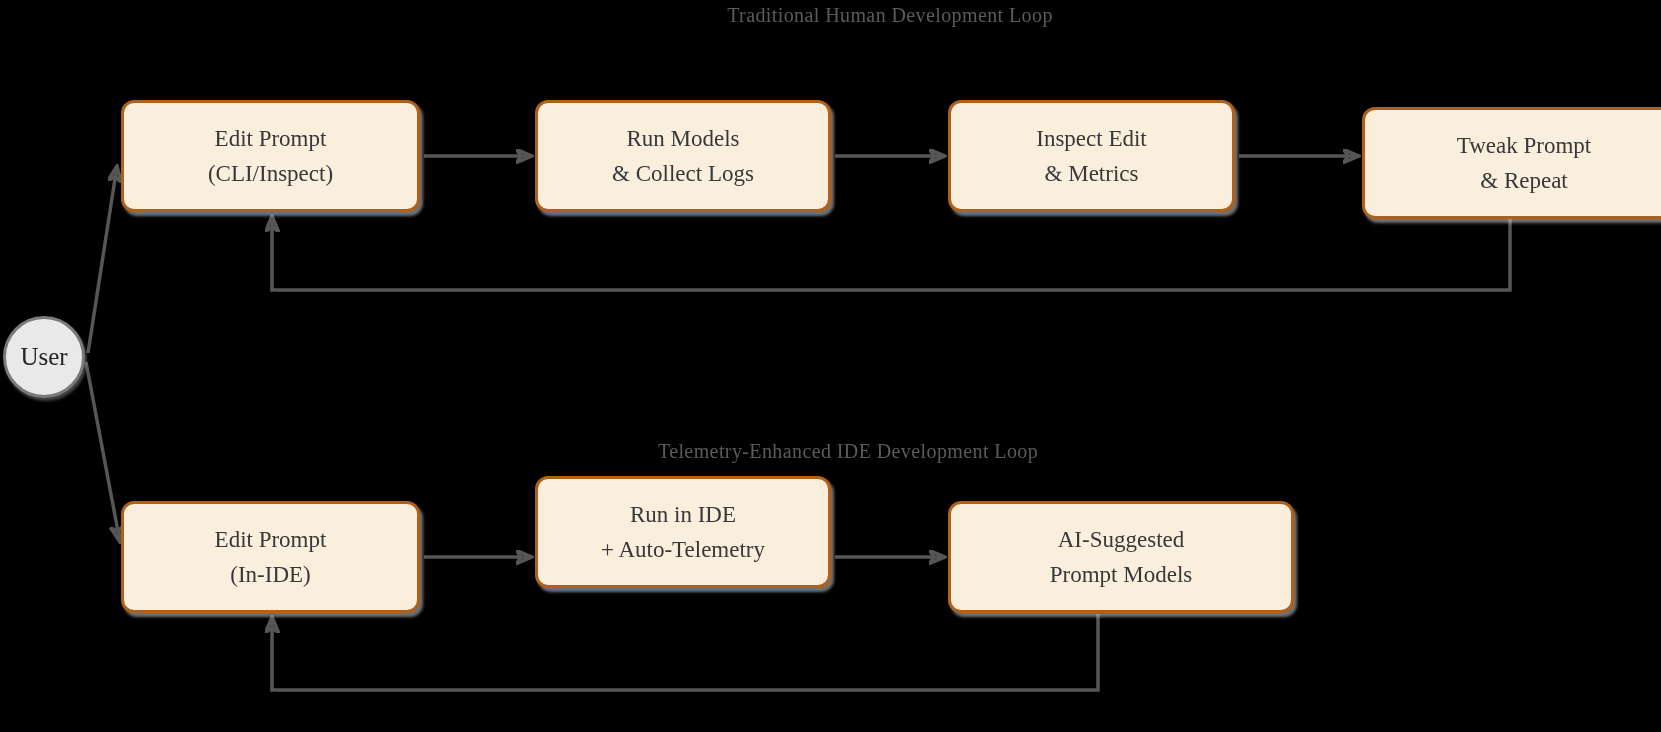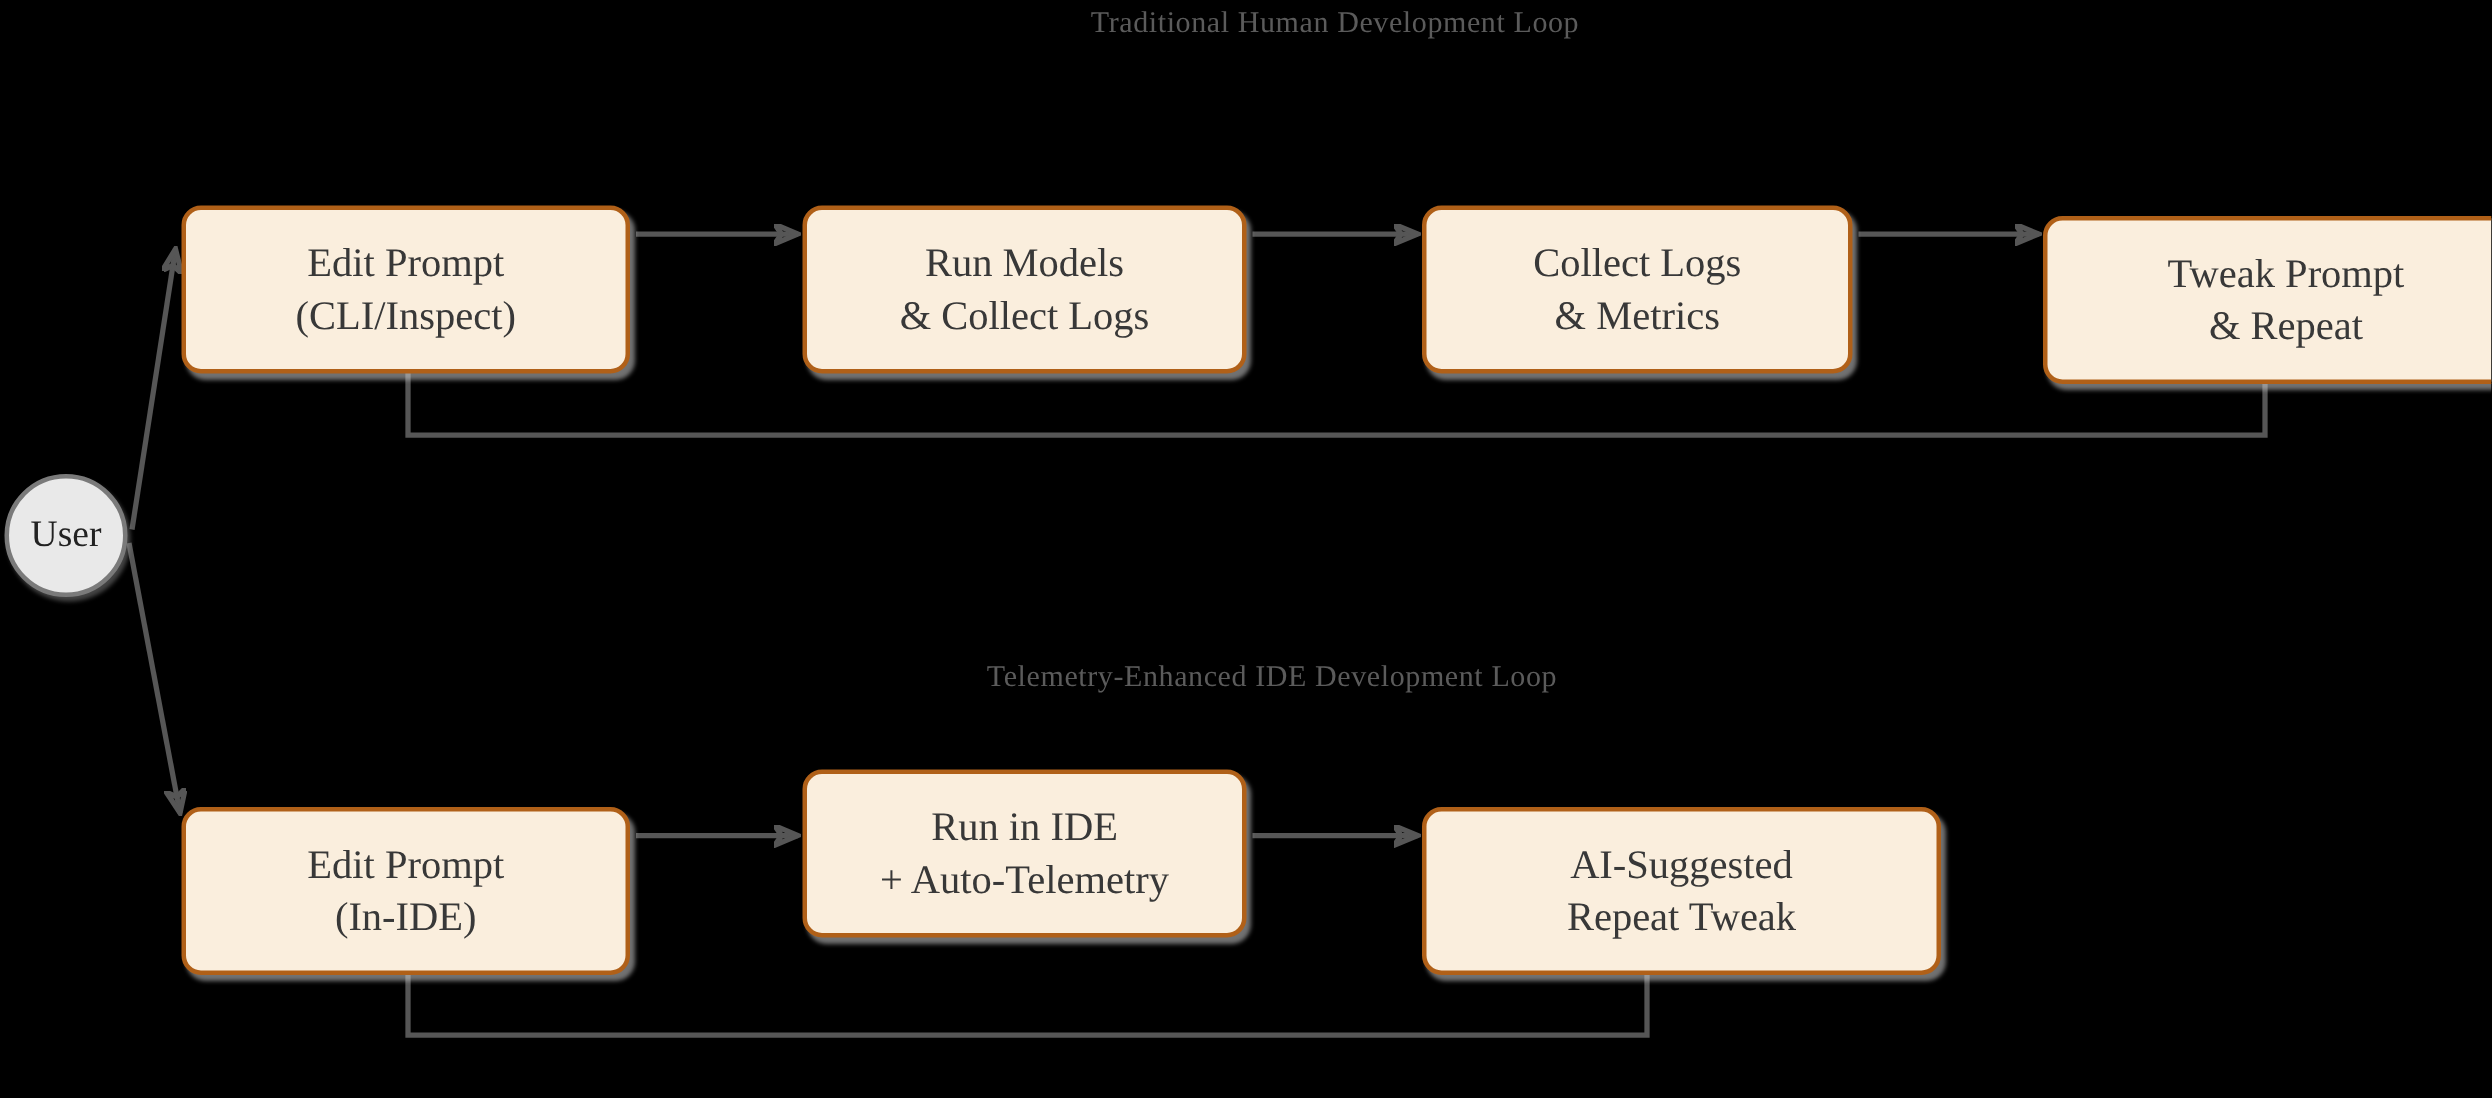--- a/index.html
+++ b/index.html
@@ -25,29 +25,28 @@
   }
   .node {
     position: absolute;
     box-sizing: border-box;
     height: 112px;
     background: var(--node_fill, #faeedd);
     border: 3px solid var(--node_border, #b06018);
     border-radius: 13px;
     box-shadow: 3px 4px 3px rgba(205,205,205,0.55);
     color: var(--node_text, #383838);
-    font-size: 27px;
+    font-size: 23px;
     line-height: 35px;
     text-align: center;
     display: flex;
     flex-direction: column;
     justify-content: center;
     align-items: center;
     white-space: nowrap;
-    margin-top: 37px;
   }
   .user-circle {
     position: absolute;
     left: 3px;
     top: 316px;
     width: 82px;
     height: 82px;
     box-sizing: border-box;
     border-radius: 50%;
     background: var(--user_fill, #e9e9e9);
@@ -118,34 +117,34 @@
 
   <div class="node n-b1">
     <span>Edit Prompt</span>
     <span>(CLI/Inspect)</span>
   </div>
   <div class="node n-b2">
     <span>Run Models</span>
     <span>&amp; Collect Logs</span>
   </div>
   <div class="node n-b3">
-    <span>Collect Logs</span>
+    <span>Inspect Edit</span>
     <span>&amp; Metrics</span>
   </div>
   <div class="node n-b4">
     <span>Tweak Prompt</span>
     <span>&amp; Repeat</span>
   </div>
 
   <div class="node n-b5">
     <span>Edit Prompt</span>
     <span>(In-IDE)</span>
   </div>
   <div class="node n-b6">
     <span>Run in IDE</span>
     <span>+ Auto-Telemetry</span>
   </div>
   <div class="node n-b7">
     <span>AI-Suggested</span>
-    <span>Repeat Tweak</span>
+    <span>Prompt Models</span>
   </div>
 
 </div>
 
 </body></html>

